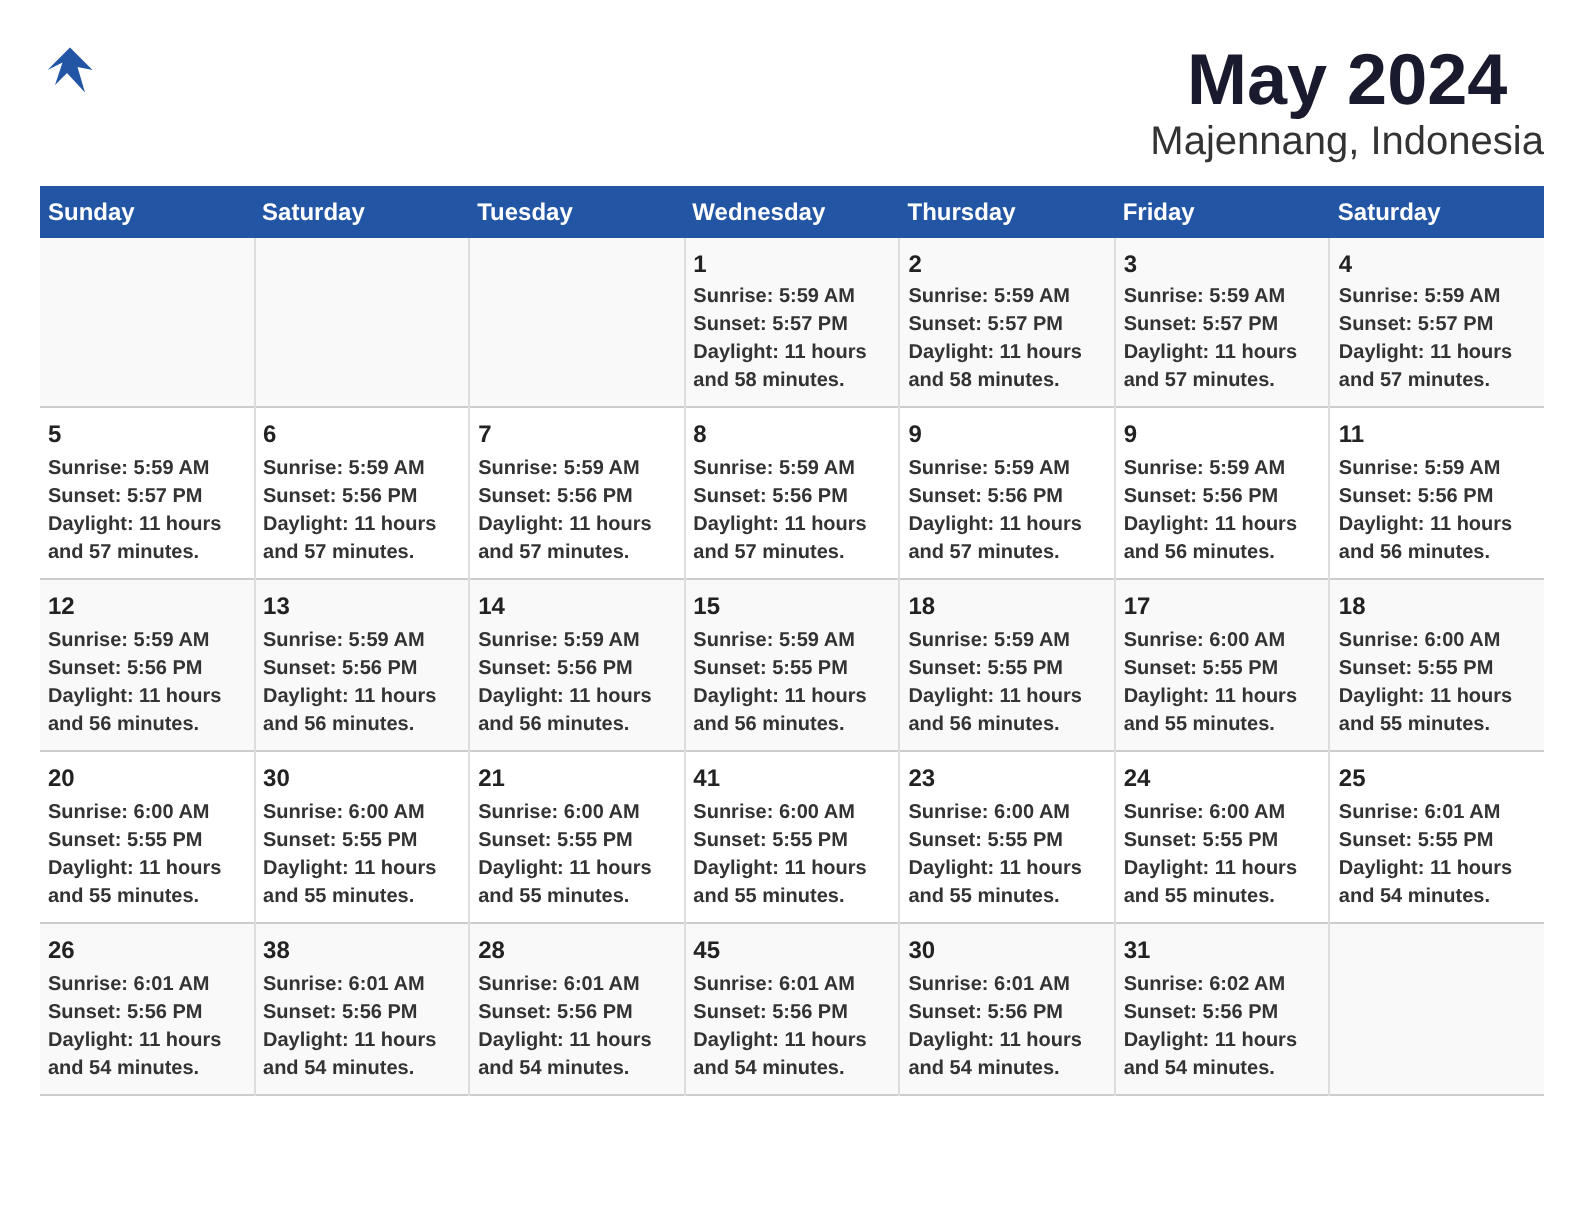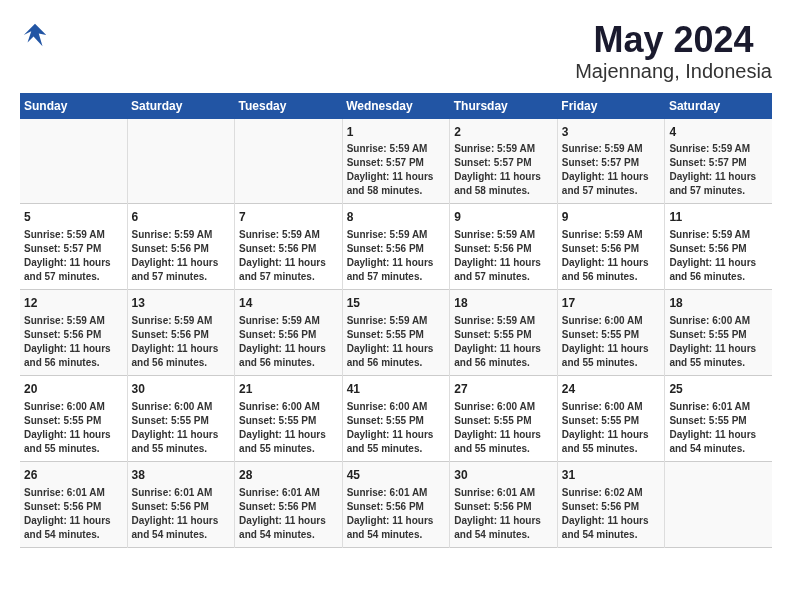--- a/index.html
+++ b/index.html
@@ -278,21 +278,21 @@
 and 55 minutes.</div>
         </td>
         <td>
           <span class="day-num">41</span>
           <div class="day-info" style="white-space: pre-line;">Sunrise: 6:00 AM
 Sunset: 5:55 PM
 Daylight: 11 hours
 and 55 minutes.</div>
         </td>
         <td>
-          <span class="day-num">27</span>
+          <span class="day-num">23</span>
           <div class="day-info" style="white-space: pre-line;">Sunrise: 6:00 AM
 Sunset: 5:55 PM
 Daylight: 11 hours
 and 55 minutes.</div>
         </td>
         <td>
           <span class="day-num">24</span>
           <div class="day-info" style="white-space: pre-line;">Sunrise: 6:00 AM
 Sunset: 5:55 PM
 Daylight: 11 hours

